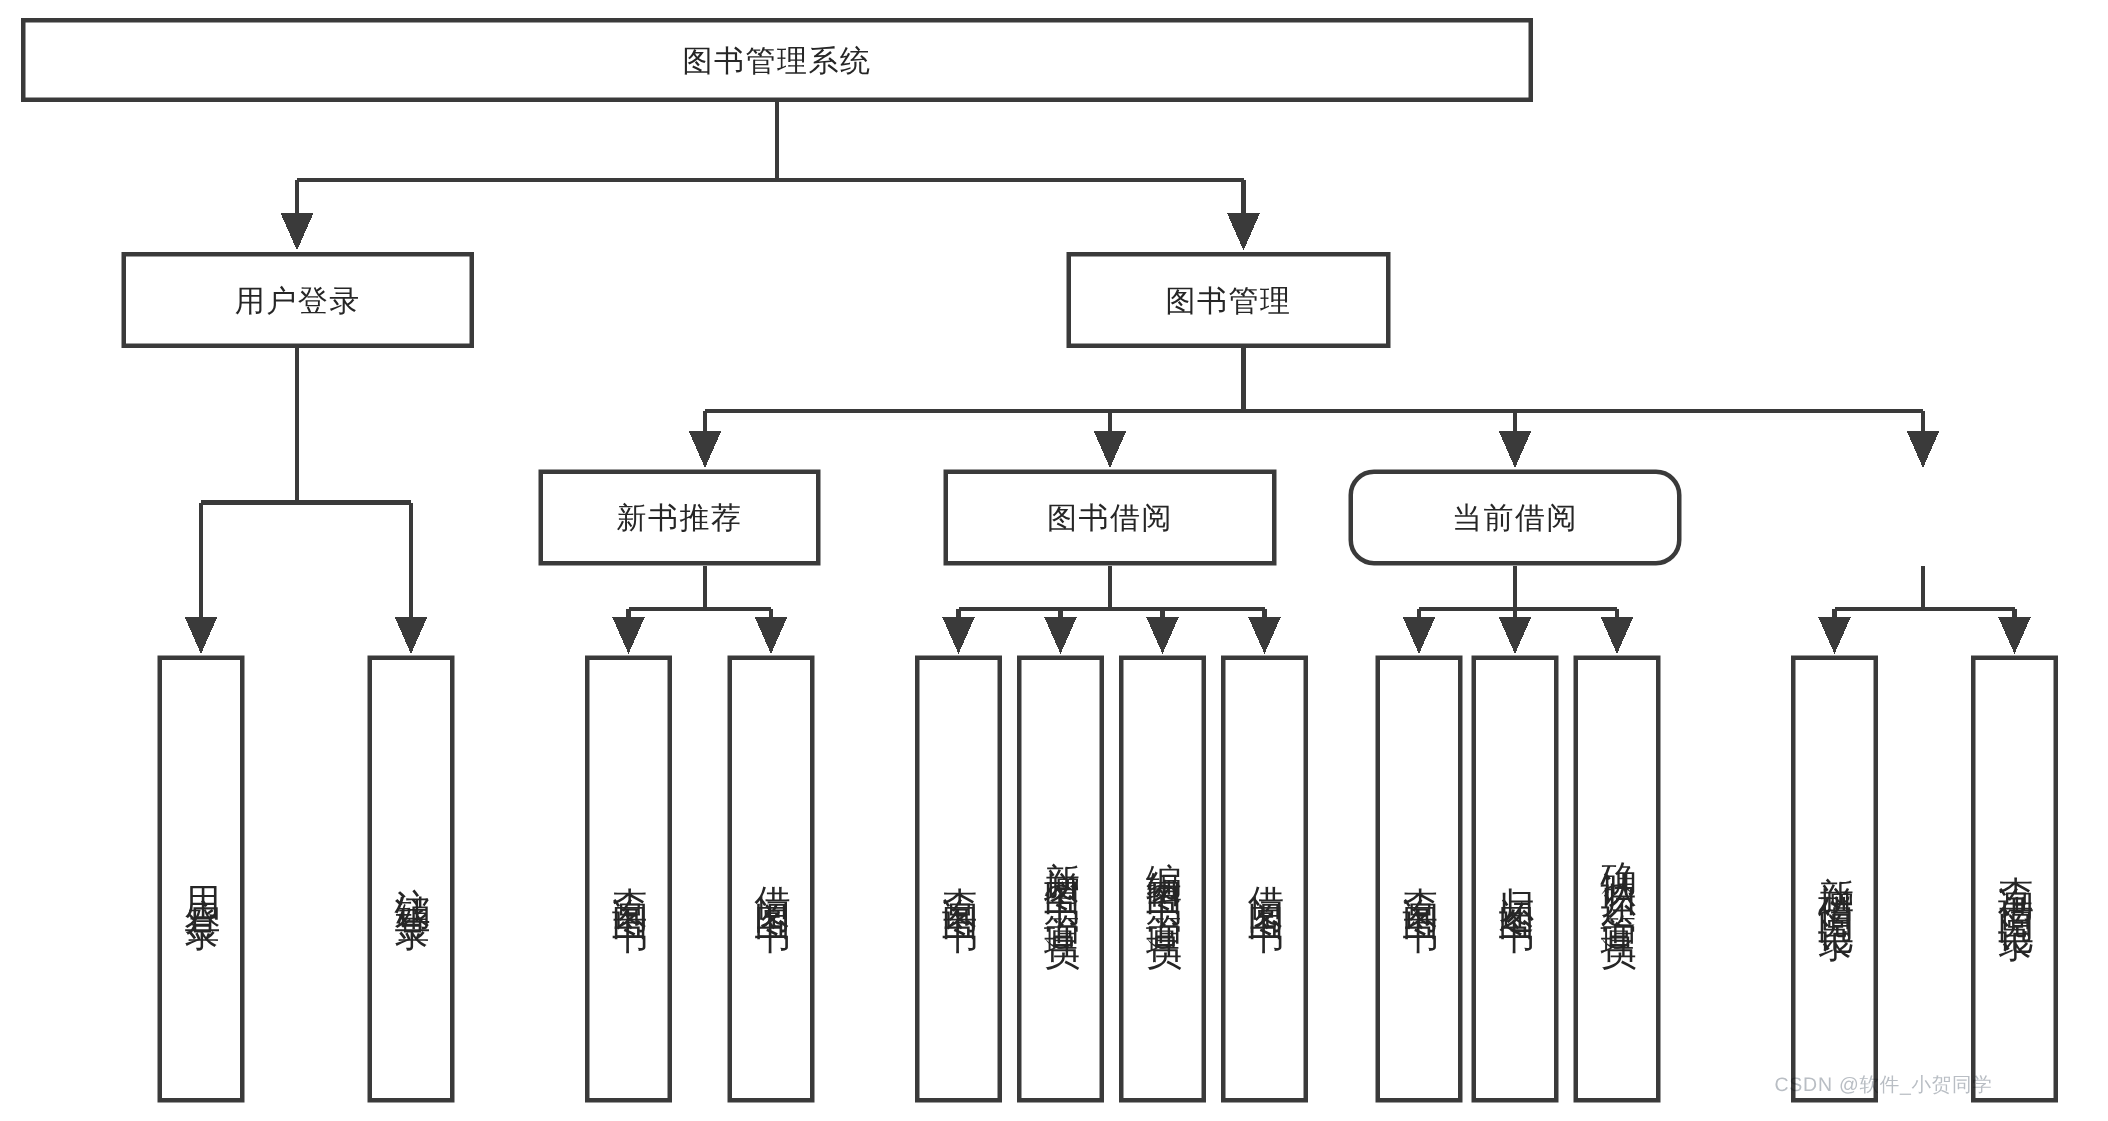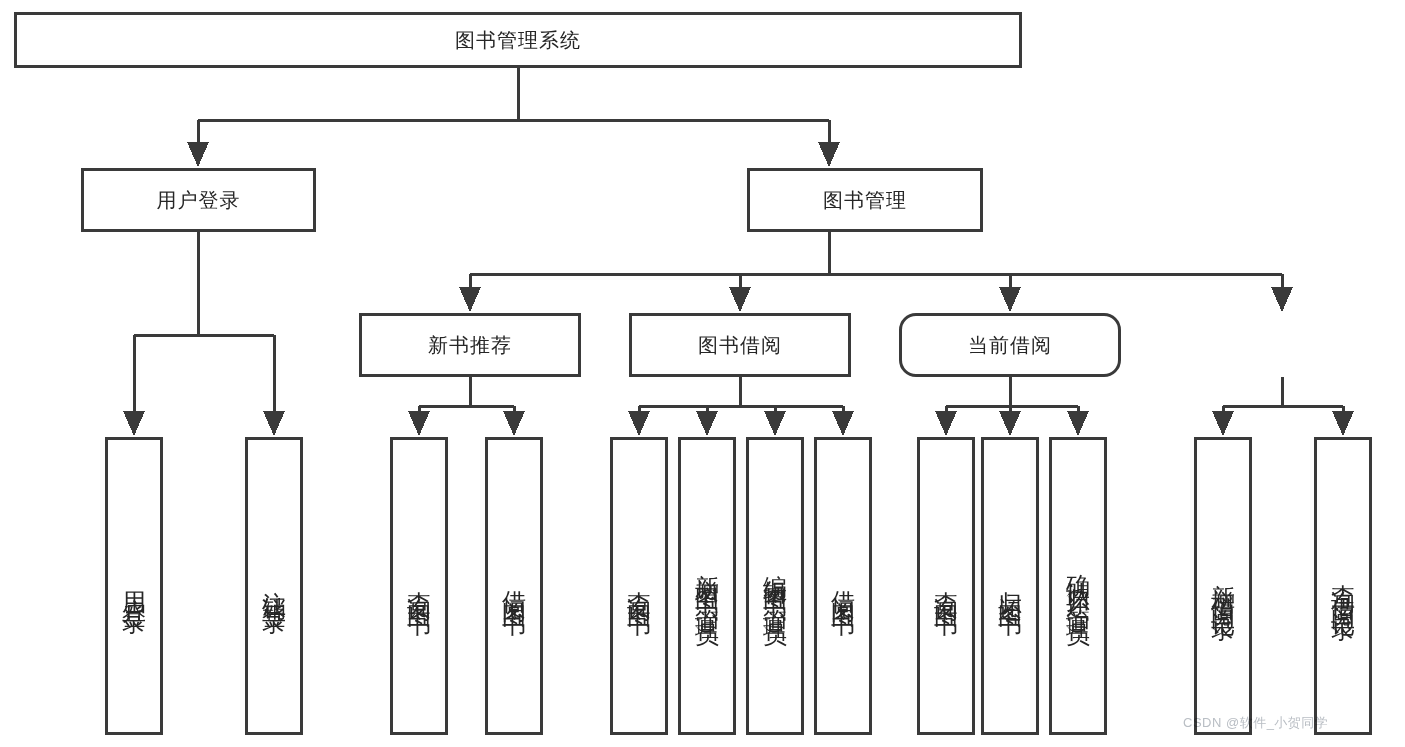--- a/index.html
+++ b/index.html
@@ -105,23 +105,23 @@
     <polygon points="999,411 1021,411 1010,436"></polygon>
     <polygon points="1067,411 1089,411 1078,436"></polygon>
 
     <polygon points="1212,411 1234,411 1223,436"></polygon>
     <polygon points="1332,411 1354,411 1343,436"></polygon>
   </svg>
 
   <div class="box root" style="left:14px; top:12px; width:1008px; height:56px;">图书管理系统</div>
 
   <div class="box lvl" style="left:81px; top:168px; width:235px; height:64px;">用户登录</div>
-  <div class="box lvl" style="left:711px; top:168px; width:236px; height:64px;margin-left:36px;">图书管理</div>
+  <div class="box lvl" style="left:711px; top:168px; width:216px; height:64px;">图书管理</div>
 
-  <div class="box lvl" style="left:359px; top:313px; width:222px; height:64px;">新书推荐</div>
+  <div class="box lvl" style="left:359px; top:313px; width:188px; height:64px;">新书推荐</div>
   <div class="box lvl" style="left:629px; top:313px; width:222px; height:64px;">图书借阅</div>
   <div class="box lvl" style="left:899px; top:313px; width:222px; height:64px;border-radius:17px;">当前借阅</div>
 
   <div class="box leaf" style="left:105px; top:437px; width:58px; height:298px;">
     <span>用户登录</span>
   </div>
   <div class="box leaf" style="left:245px; top:437px; width:58px; height:298px;">
     <span>注销登录</span>
   </div>
 

